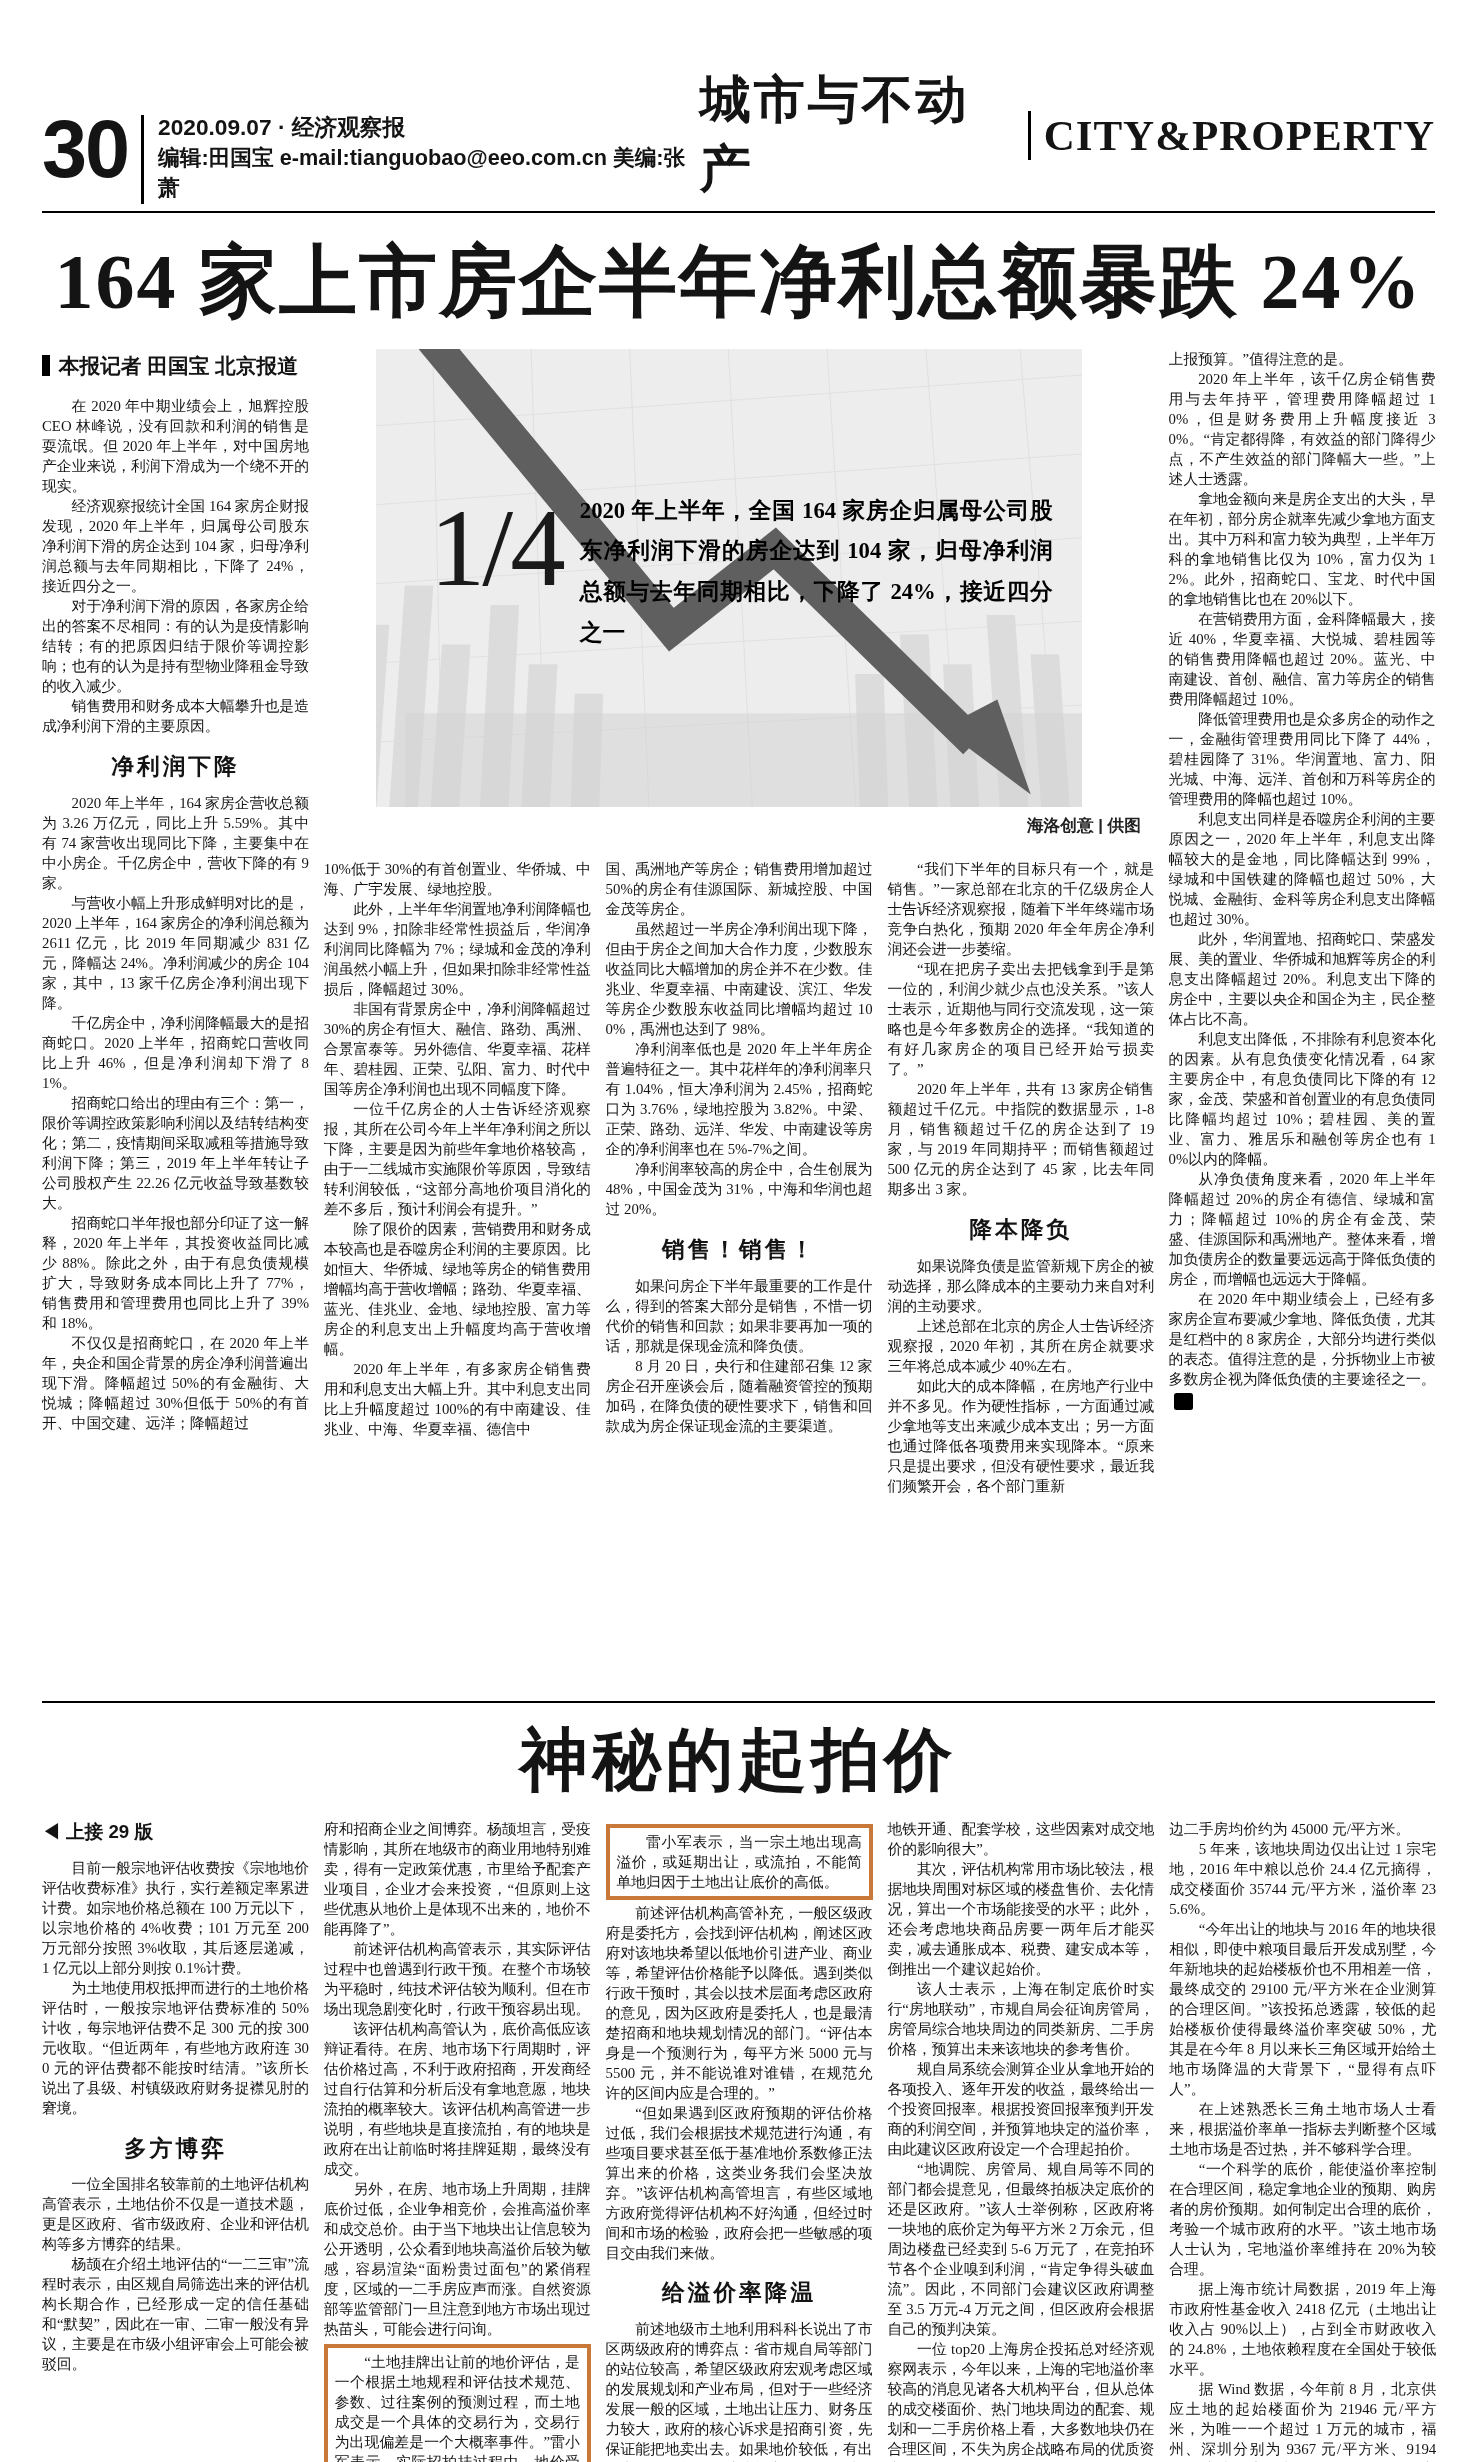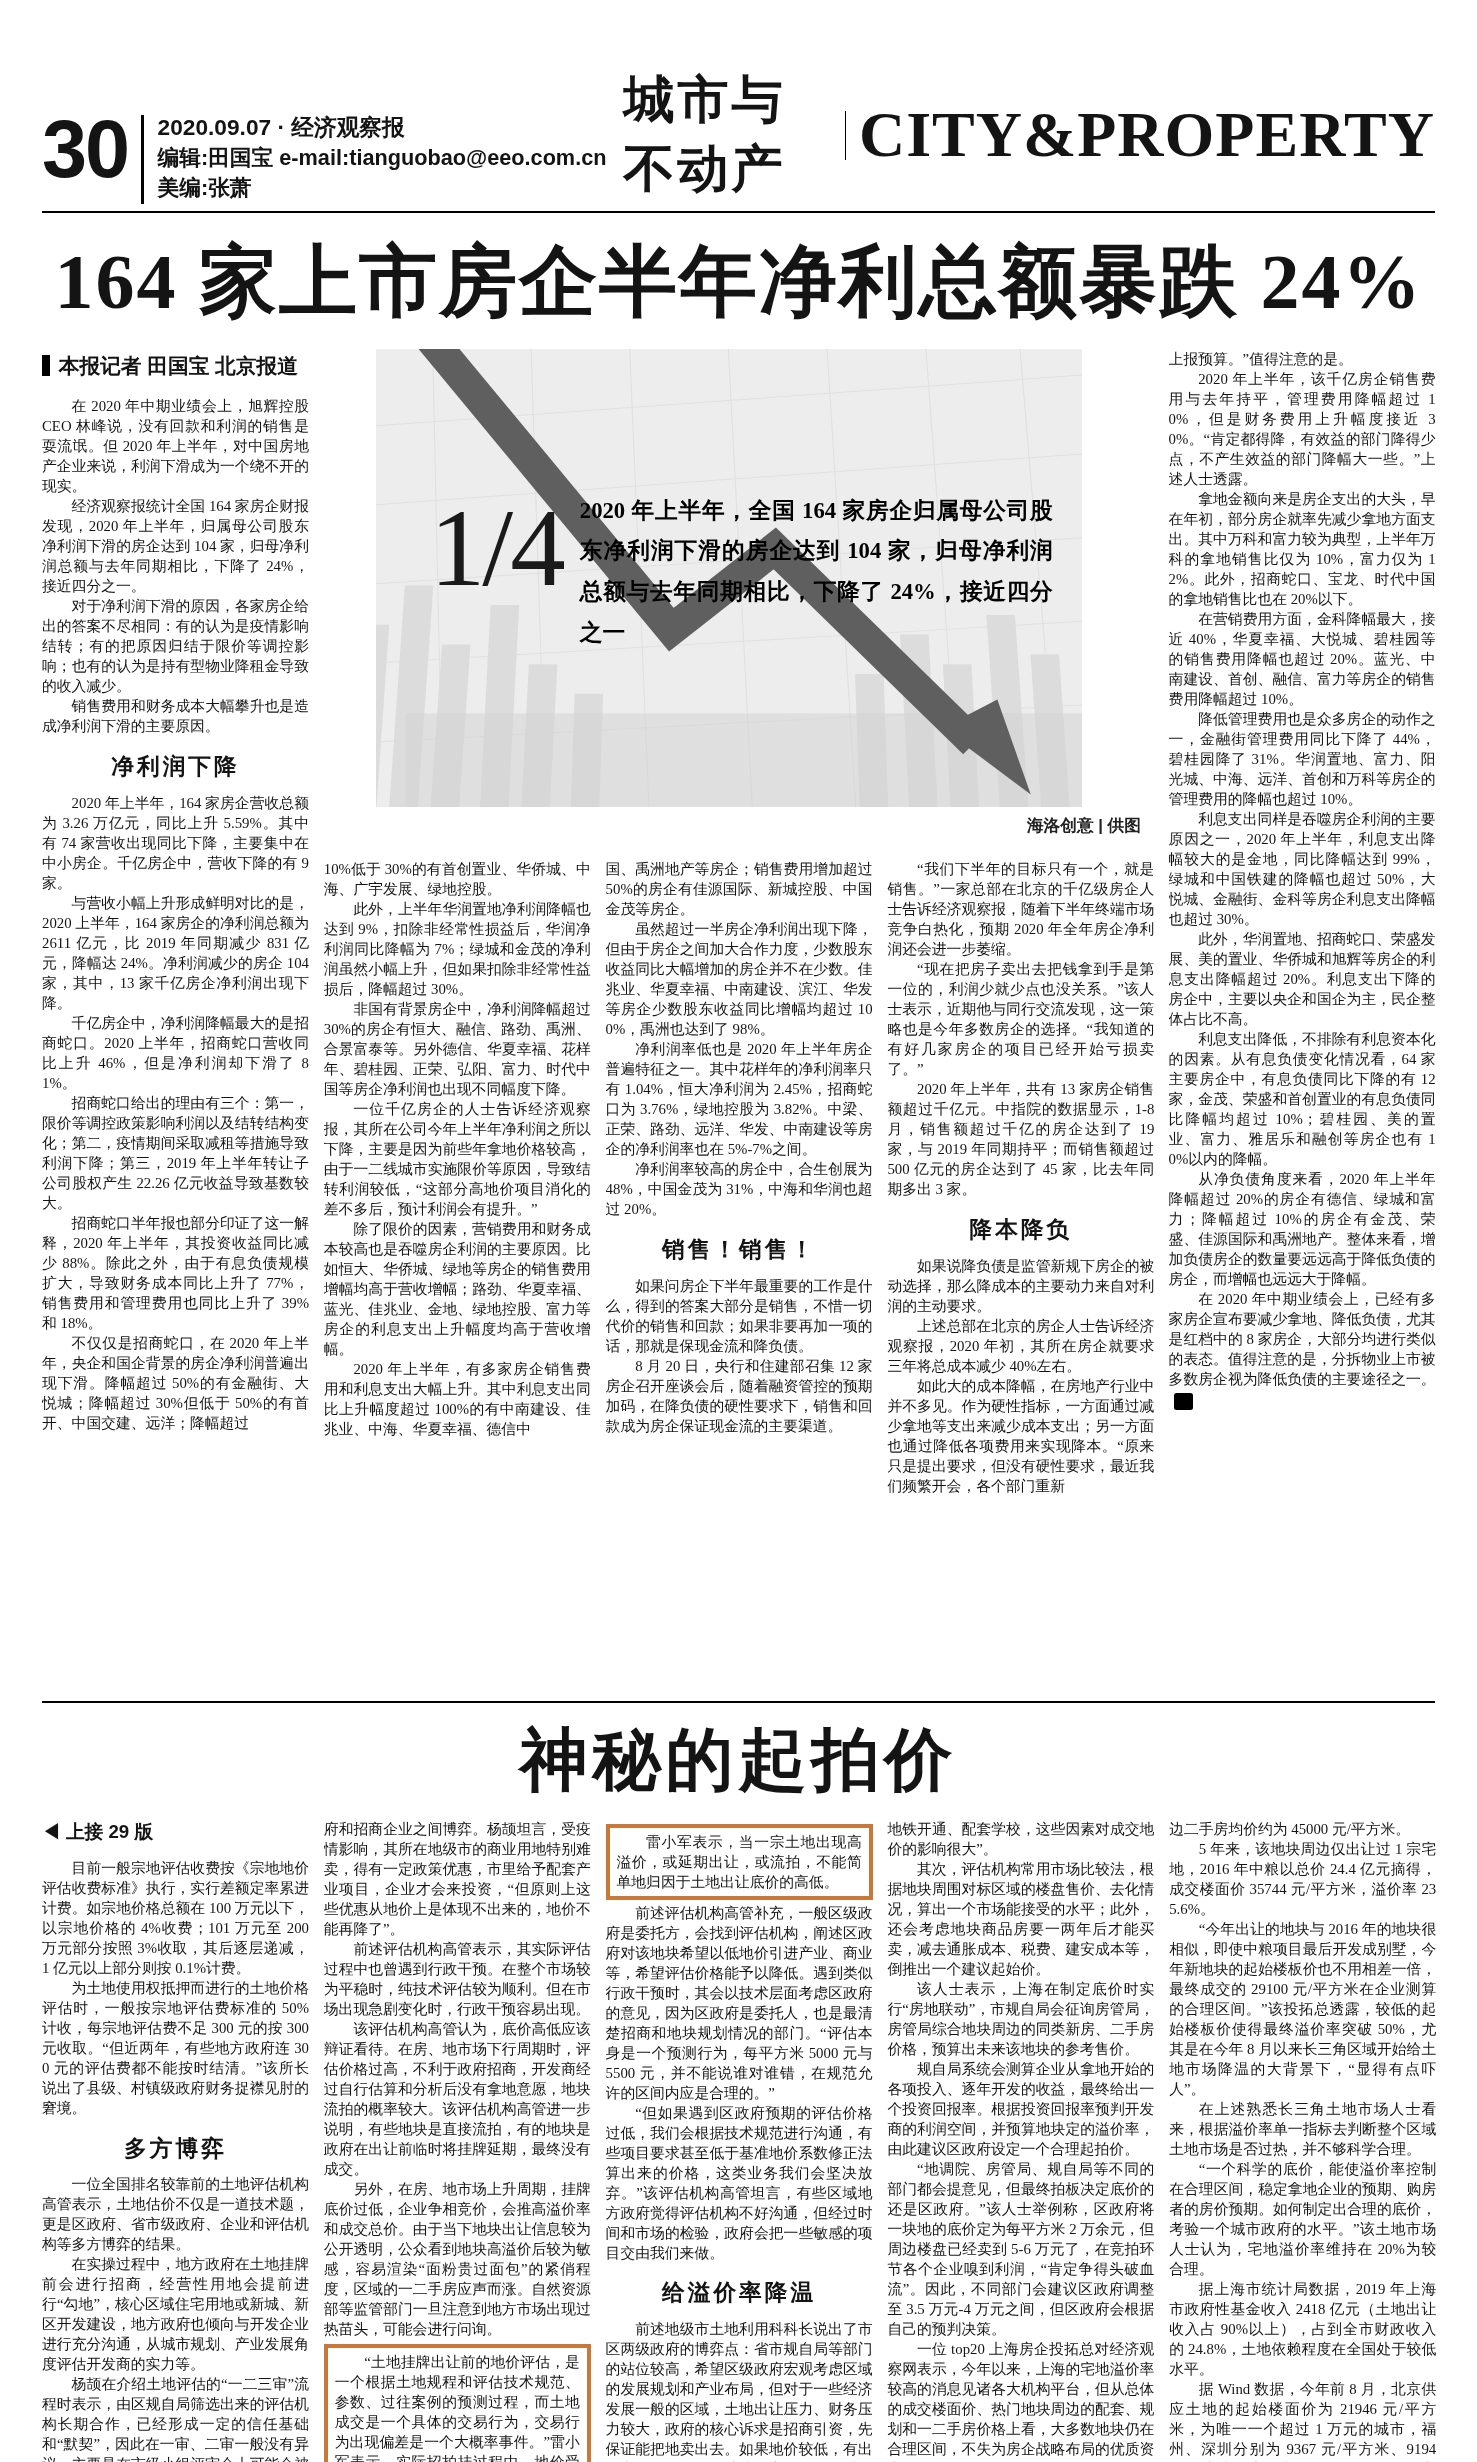--- a/index.html
+++ b/index.html
@@ -11,21 +11,21 @@
   .hdr{display:flex;justify-content:space-between;align-items:flex-end;margin-top:66px;}
   .hdr-left{display:flex;align-items:stretch;}
   .pageno{font-family:"Liberation Sans","DejaVu Sans",sans-serif;font-weight:bold;font-size:81px;line-height:74px;letter-spacing:-2px;}
   .hdr-bar{width:3.4px;background:#000;margin:3px 13.8px 0 12.8px;}
   .hdr-meta{display:flex;flex-direction:column;justify-content:flex-end;padding-bottom:2px;}
   .hdr-date{font-size:22.7px;font-weight:bold;line-height:31.5px;font-family:"Liberation Sans",sans-serif;}
   .hdr-edit{font-size:21.7px;font-weight:bold;line-height:29.5px;font-family:"Liberation Sans",sans-serif;}
   .mast{display:flex;align-items:center;}
   .mast-cn{font-size:51px;font-weight:900;letter-spacing:3px;font-family:"Liberation Serif",serif;}
   .mast-div{width:2.5px;height:49px;background:#000;margin:0 12.8px;}
-  .mast-en{font-size:64px;font-weight:600;font-family:"Liberation Serif",serif;letter-spacing:1px;}
+  .mast-en{font-size:43px;font-weight:600;font-family:"Liberation Serif",serif;letter-spacing:1px;}
   .hdr-rule{height:2px;background:#000;margin-top:6.9px;}
 
   
   .headline1{text-align:center;font-size:78px;font-weight:900;letter-spacing:2px;margin-top:25.6px;line-height:1.12;}
   .art1-cols{display:flex;gap:14.8px;margin-top:22.7px;height:1340px;}
   .col{width:267px;flex:none;overflow:hidden;}
   .mid{width:830px;flex:none;}
   .mid-cols{display:flex;gap:14.8px;height:821px;overflow:hidden;margin-top:12px;}
   .mid-cols .col{height:100%;}
 
@@ -203,21 +203,20 @@
     <div class="headline2">神秘的起拍价</div>
 
     <div class="art2-cols">
       <div class="col">
         <div>
             <p class="marker">◀ 上接 29 版</p>
             <p class="para">目前一般宗地评估收费按《宗地地价评估收费标准》执行，实行差额定率累进计费。如宗地价格总额在 100 万元以下，以宗地价格的 4%收费；101 万元至 200 万元部分按照 3%收取，其后逐层递减，1 亿元以上部分则按 0.1%计费。</p>
             <p class="para">为土地使用权抵押而进行的土地价格评估时，一般按宗地评估费标准的 50%计收，每宗地评估费不足 300 元的按 300 元收取。“但近两年，有些地方政府连 300 元的评估费都不能按时结清。”该所长说出了县级、村镇级政府财务捉襟见肘的窘境。</p>
             <h3 class="subhead">多方博弈</h3>
             <p class="para">一位全国排名较靠前的土地评估机构高管表示，土地估价不仅是一道技术题，更是区政府、省市级政府、企业和评估机构等多方博弈的结果。</p>
-            <p class="para">在实操过程中，地方政府在土地挂牌前会进行招商，经营性用地会提前进行“勾地”，核心区域住宅用地或新城、新区开发建设，地方政府也倾向与开发企业进行充分沟通，从城市规划、产业发展角度评估开发商的实力等。</p>
             <p class="para">杨颉在介绍土地评估的“一二三审”流程时表示，由区规自局筛选出来的评估机构长期合作，已经形成一定的信任基础和“默契”，因此在一审、二审一般没有异议，主要是在市级小组评审会上可能会被驳回。</p>
           </div>
       </div>
       <div class="col">
         <div>
             <p class="para cont">府和招商企业之间博弈。杨颉坦言，受疫情影响，其所在地级市的商业用地特别难卖，得有一定政策优惠，市里给予配套产业项目，企业才会来投资，“但原则上这些优惠从地价上是体现不出来的，地价不能再降了”。</p>
             <p class="para">前述评估机构高管表示，其实际评估过程中也曾遇到行政干预。在整个市场较为平稳时，纯技术评估较为顺利。但在市场出现急剧变化时，行政干预容易出现。</p>
             <p class="para">该评估机构高管认为，底价高低应该辩证看待。在房、地市场下行周期时，评估价格过高，不利于政府招商，开发商经过自行估算和分析后没有拿地意愿，地块流拍的概率较大。该评估机构高管进一步说明，有些地块是直接流拍，有的地块是政府在出让前临时将挂牌延期，最终没有成交。</p>
             <p class="para">另外，在房、地市场上升周期，挂牌底价过低，企业争相竞价，会推高溢价率和成交总价。由于当下地块出让信息较为公开透明，公众看到地块高溢价后较为敏感，容易渲染“面粉贵过面包”的紧俏程度，区域的一二手房应声而涨。自然资源部等监管部门一旦注意到地方市场出现过热苗头，可能会进行问询。</p>
             <p class="para box">“土地挂牌出让前的地价评估，是一个根据土地规程和评估技术规范、参数、过往案例的预测过程，而土地成交是一个具体的交易行为，交易行为出现偏差是一个大概率事件。”雷小军表示，实际招拍挂过程中，地价受开发企业对未来经济发展以及土地房地产市场的预期影响，受调控政策、开发企业经营发展战略、资金融资情况，以及开发企业本身土地储备、地方市场供应情况等诸多因素的影响，“评估专家、机构很难精准预测某一地块在土地出让市场上的具体竞价走势”。</p>

